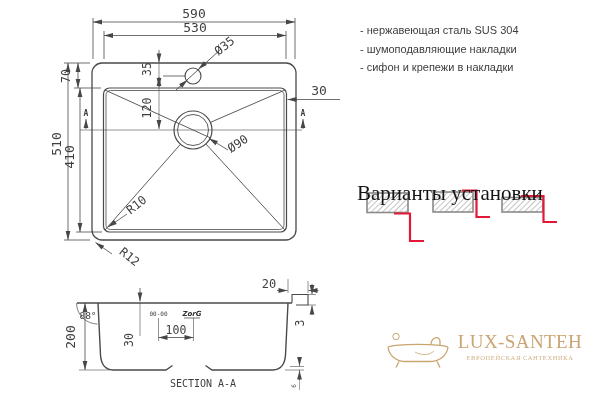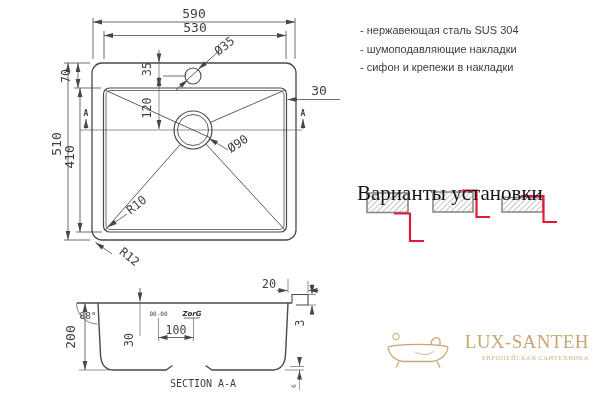--- a/index.html
+++ b/index.html
@@ -13,21 +13,21 @@
   .t11{font-size:11.5px;}
   .t10{font-size:10px;}
   .t9{font-size:9.5px;}
   .t6{font-size:6px;}
   .amark{font-family:"DejaVu Sans Mono",monospace;font-weight:bold;font-size:8px;fill:#3f3f3f;}
   .stamp{font-family:"DejaVu Sans",sans-serif;font-weight:bold;font-style:italic;font-size:7px;fill:#2e2e2e;}
   
   .features{position:absolute;left:360px;top:21px;color:#3d3d3d;font-size:11px;line-height:18.6px;white-space:nowrap;}
   .install-title{position:absolute;left:357px;top:153px;font-family:"Liberation Serif",serif;
                  font-size:21px;color:#141414;white-space:nowrap;margin-top:28px;}
-  .brand{position:absolute;left:451px;top:331px;width:138px;text-align:right;}
+  .brand{position:absolute;left:451px;top:331px;width:138px;text-align:center;}
   .brand-name{font-family:"Liberation Serif",serif;font-size:19px;letter-spacing:.4px;
               color:#c9a571;white-space:nowrap;}
   .brand-tagline{font-family:"Liberation Serif",serif;font-size:6.5px;letter-spacing:.6px;
                  color:#d2b083;margin-top:1px;white-space:nowrap;}
 </style>
 </head>
 <body>
 
 <div id="page">
 

